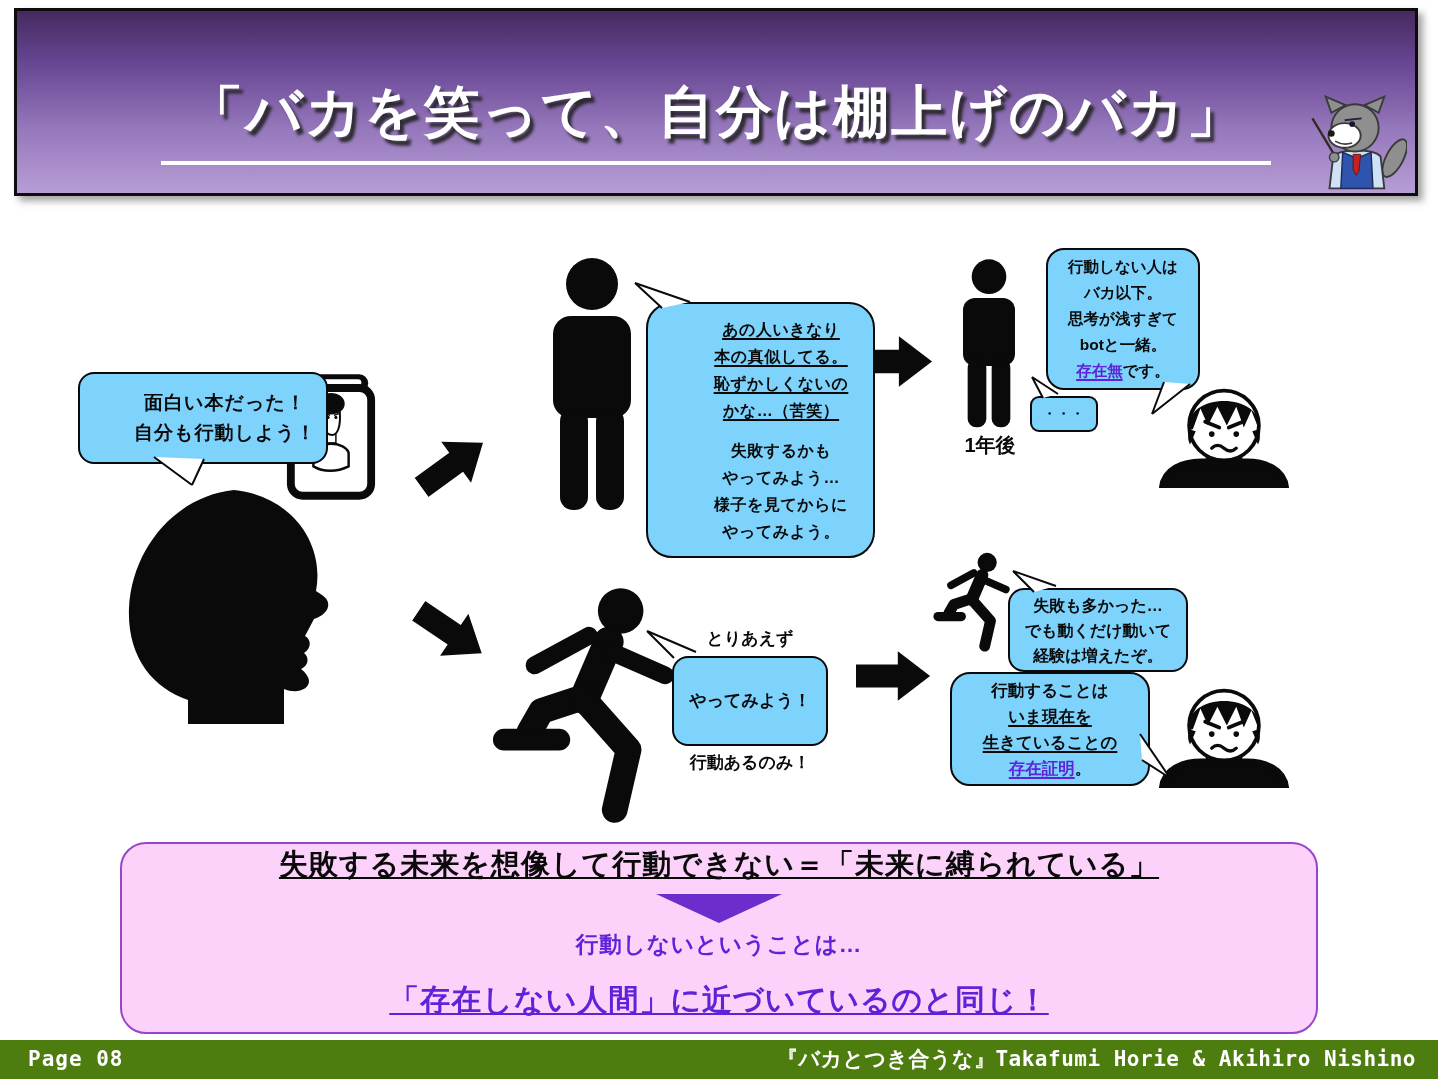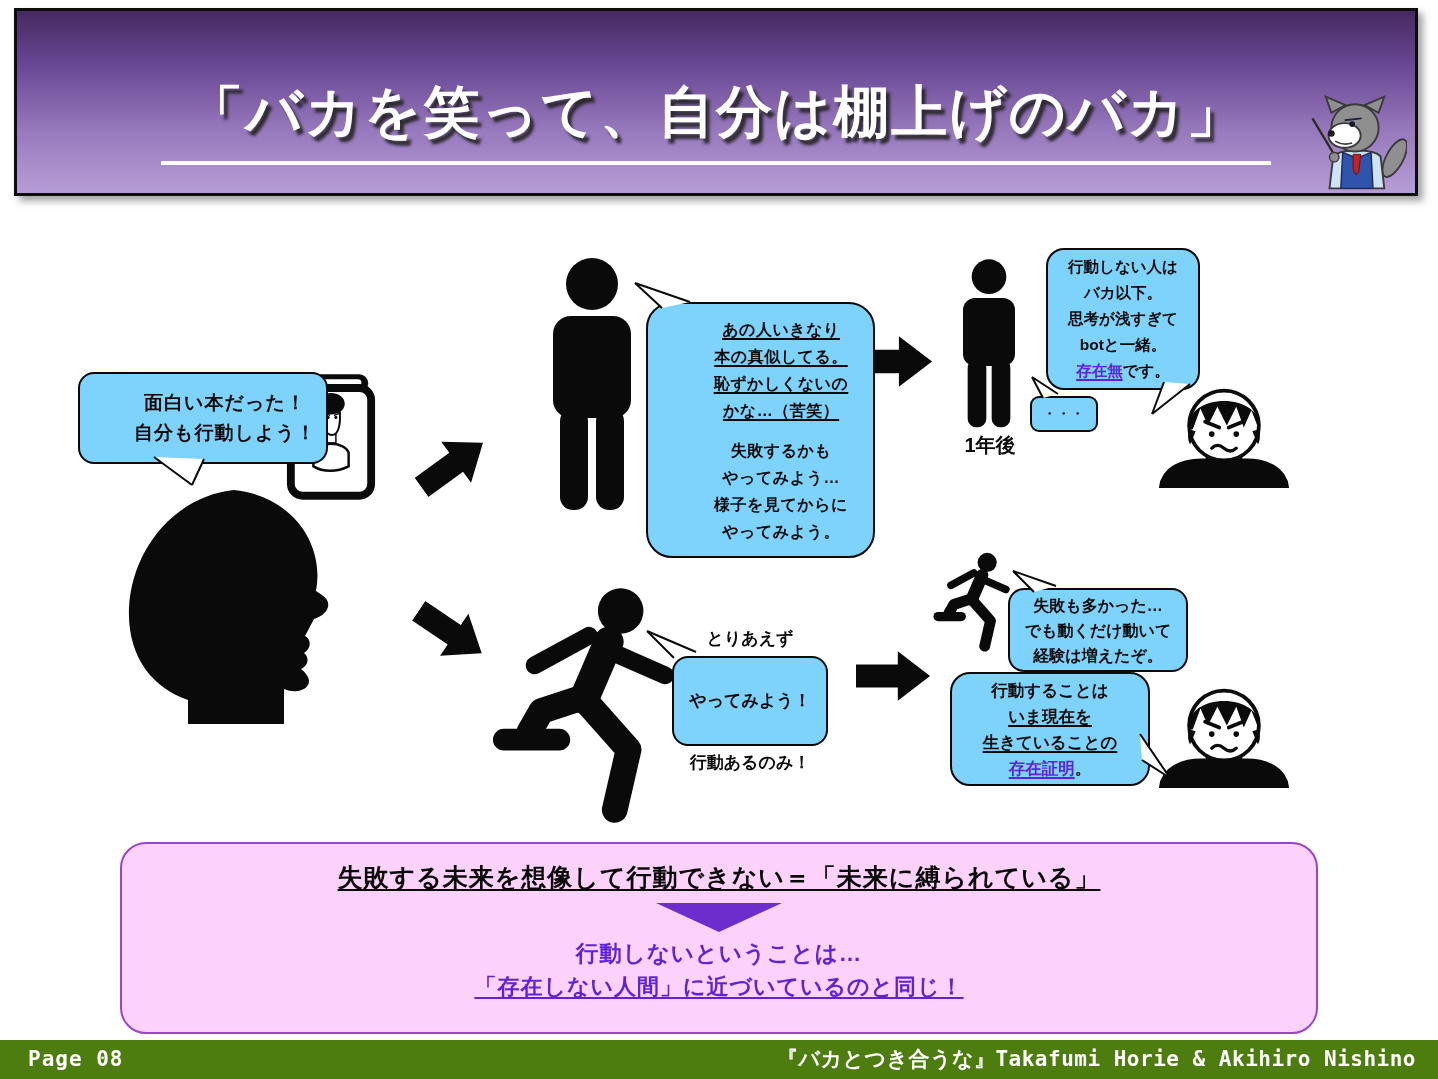--- a/index.html
+++ b/index.html
@@ -16,25 +16,25 @@
   
   .bub{position:absolute;background:#7dd3fc;border:2px solid #0a0a0a;display:flex;flex-direction:column;
     align-items:center;justify-content:center;text-align:center;z-index:4;}
   .tail{position:absolute;z-index:6;}
   .ul{text-decoration:underline;text-decoration-thickness:2px;text-underline-offset:3px;}
   .accent{color:#5e22d9;}
   .gap{height:13px;}
   
   .concl{position:absolute;left:120px;top:842px;width:1194px;height:188px;border:2px solid #9a44cc;
     border-radius:26px;background:#fcd2fb;text-align:center;z-index:2;}
-  .concl .l1{margin-top:17px;font-size:25px;letter-spacing:1px;}
+  .concl .l1{margin-top:1px;font-size:29px;letter-spacing:1px;}
   .concl .tri{width:0;height:0;margin:9px auto 6px auto;border-left:63px solid transparent;
     border-right:63px solid transparent;border-top:29px solid #6d2ccc;}
   .concl .l2{font-size:22.5px;letter-spacing:1px;}
-  .concl .l3{margin-top:3px;font-size:22px;letter-spacing:1px;}
+  .concl .l3{margin-top:20px;font-size:30px;letter-spacing:1px;}
   
   .ftr{position:absolute;left:0;top:1040px;width:1438px;height:39px;background:#4d7c0f;color:#fff;
     font-family:"DejaVu Sans Mono","Liberation Mono",monospace;font-weight:bold;}
   .ftr .pg{position:absolute;left:28px;top:0;line-height:39px;font-size:21px;letter-spacing:1px;}
   .ftr .src{position:absolute;right:22px;top:0;line-height:39px;font-size:21px;letter-spacing:0.5px;}
   .lbl-year{position:absolute;left:938px;top:432px;width:104px;text-align:center;font-size:20px;}
   svg{display:block;}
 </style>
 </head>
 <body>

